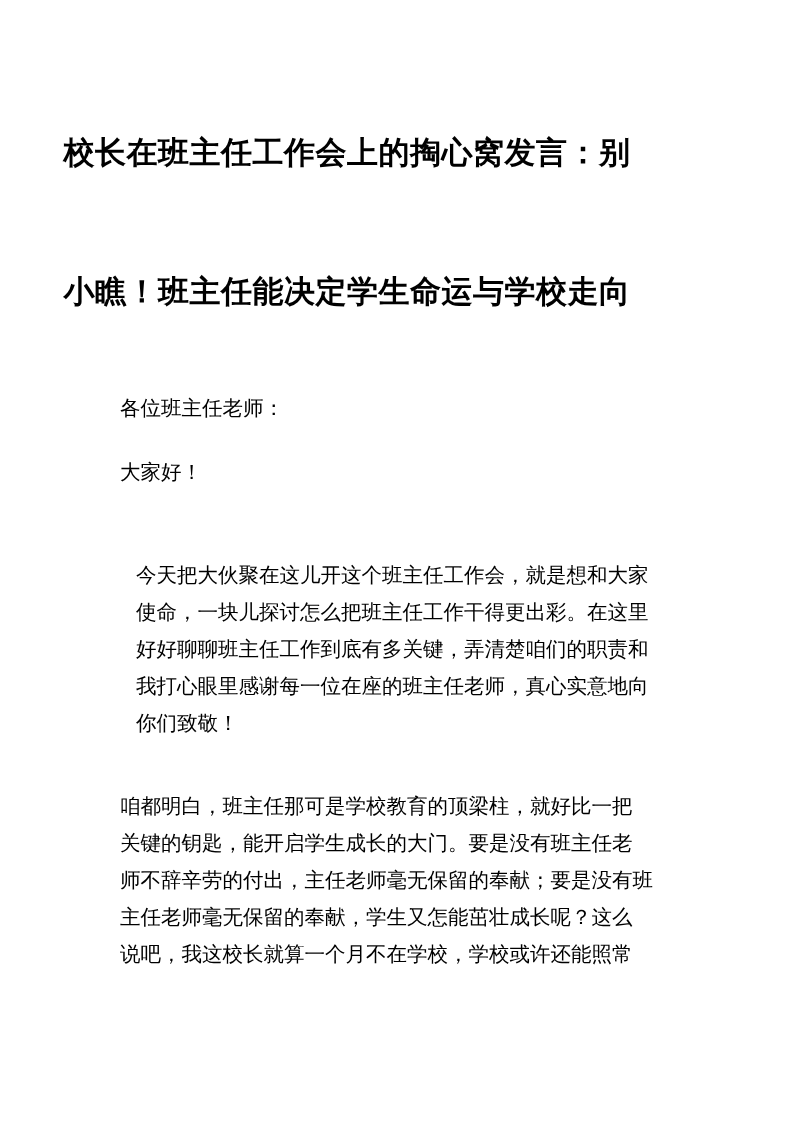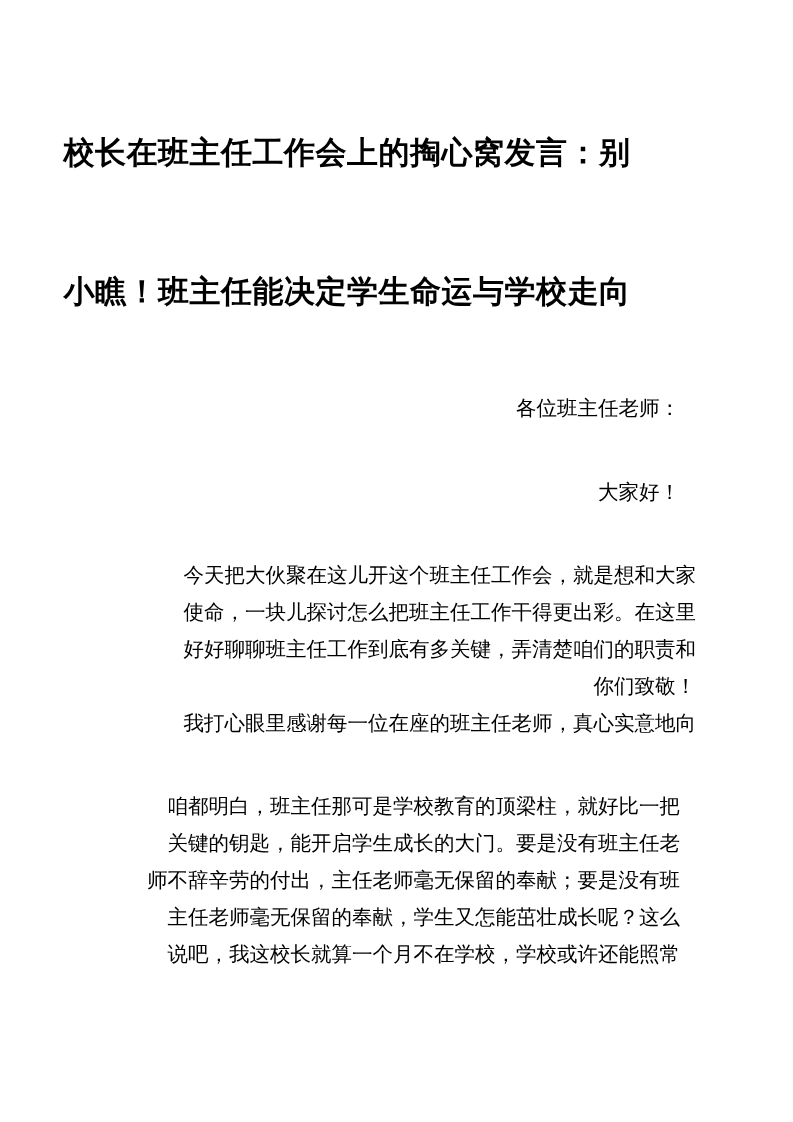--- a/index.html
+++ b/index.html
@@ -1,43 +1,43 @@
 <!DOCTYPE html>
 <html><head>
   <meta charset="utf-8">
   <style>
     html, body { margin: 0; padding: 0; background: #ffffff; }
     body { width: 793px; height: 1122px; position: relative; overflow: hidden;
       font-family: "DejaVu Sans", "Liberation Sans", sans-serif; color: #000; }
     .title-line { position: absolute; left: 0; width: 694px; text-align: center;
       font-weight: bold; font-size: 31px; line-height: 40px; letter-spacing: 0.5px; white-space: nowrap; }
-    .para { position: absolute; left: 120px; width: 560px; font-size: 20.5px; line-height: 37px; text-align: right; }
+    .para { position: absolute; left: 120px; width: 560px; font-size: 20.5px; line-height: 37px; }
     .line { display: block; white-space: nowrap; height: 37px; }
   </style>
 </head>
 <body>
 
 <div>
   <div class="title-line" style="top:132px;">校长在班主任工作会上的掏心窝发言：别</div>
   <div class="title-line" style="top:227px;margin-top:44px;">小瞧！班主任能决定学生命运与学校走向</div>
 
   <div class="para" style="top:390px;">
     <span class="line">各位班主任老师：</span>
   </div>
 
-  <div class="para" style="top:474px;">
+  <div class="para" style="top:454px;">
     <span class="line">大家好！</span>
   </div>
 
   <div class="para" style="top:557px;margin-left:16px;">
     <span class="line">今天把大伙聚在这儿开这个班主任工作会，就是想和大家</span>
     <span class="line">使命，一块儿探讨怎么把班主任工作干得更出彩。在这里</span>
     <span class="line">好好聊聊班主任工作到底有多关键，弄清楚咱们的职责和</span>
+    <span class="line">我打心眼里感谢每一位在座的班主任老师，真心实意地向</span>
     <span class="line">你们致敬！</span>
-    <span class="line">我打心眼里感谢每一位在座的班主任老师，真心实意地向</span>
   </div>
 
   <div class="para" style="top:788px;font-family:Liberation Serif, serif;">
     <span class="line">咱都明白，班主任那可是学校教育的顶梁柱，就好比一把</span>
     <span class="line">关键的钥匙，能开启学生成长的大门。要是没有班主任老</span>
     <span class="line">师不辞辛劳的付出，主任老师毫无保留的奉献；要是没有班</span>
     <span class="line">主任老师毫无保留的奉献，学生又怎能茁壮成长呢？这么</span>
     <span class="line">说吧，我这校长就算一个月不在学校，学校或许还能照常</span>
   </div>
 </div>

